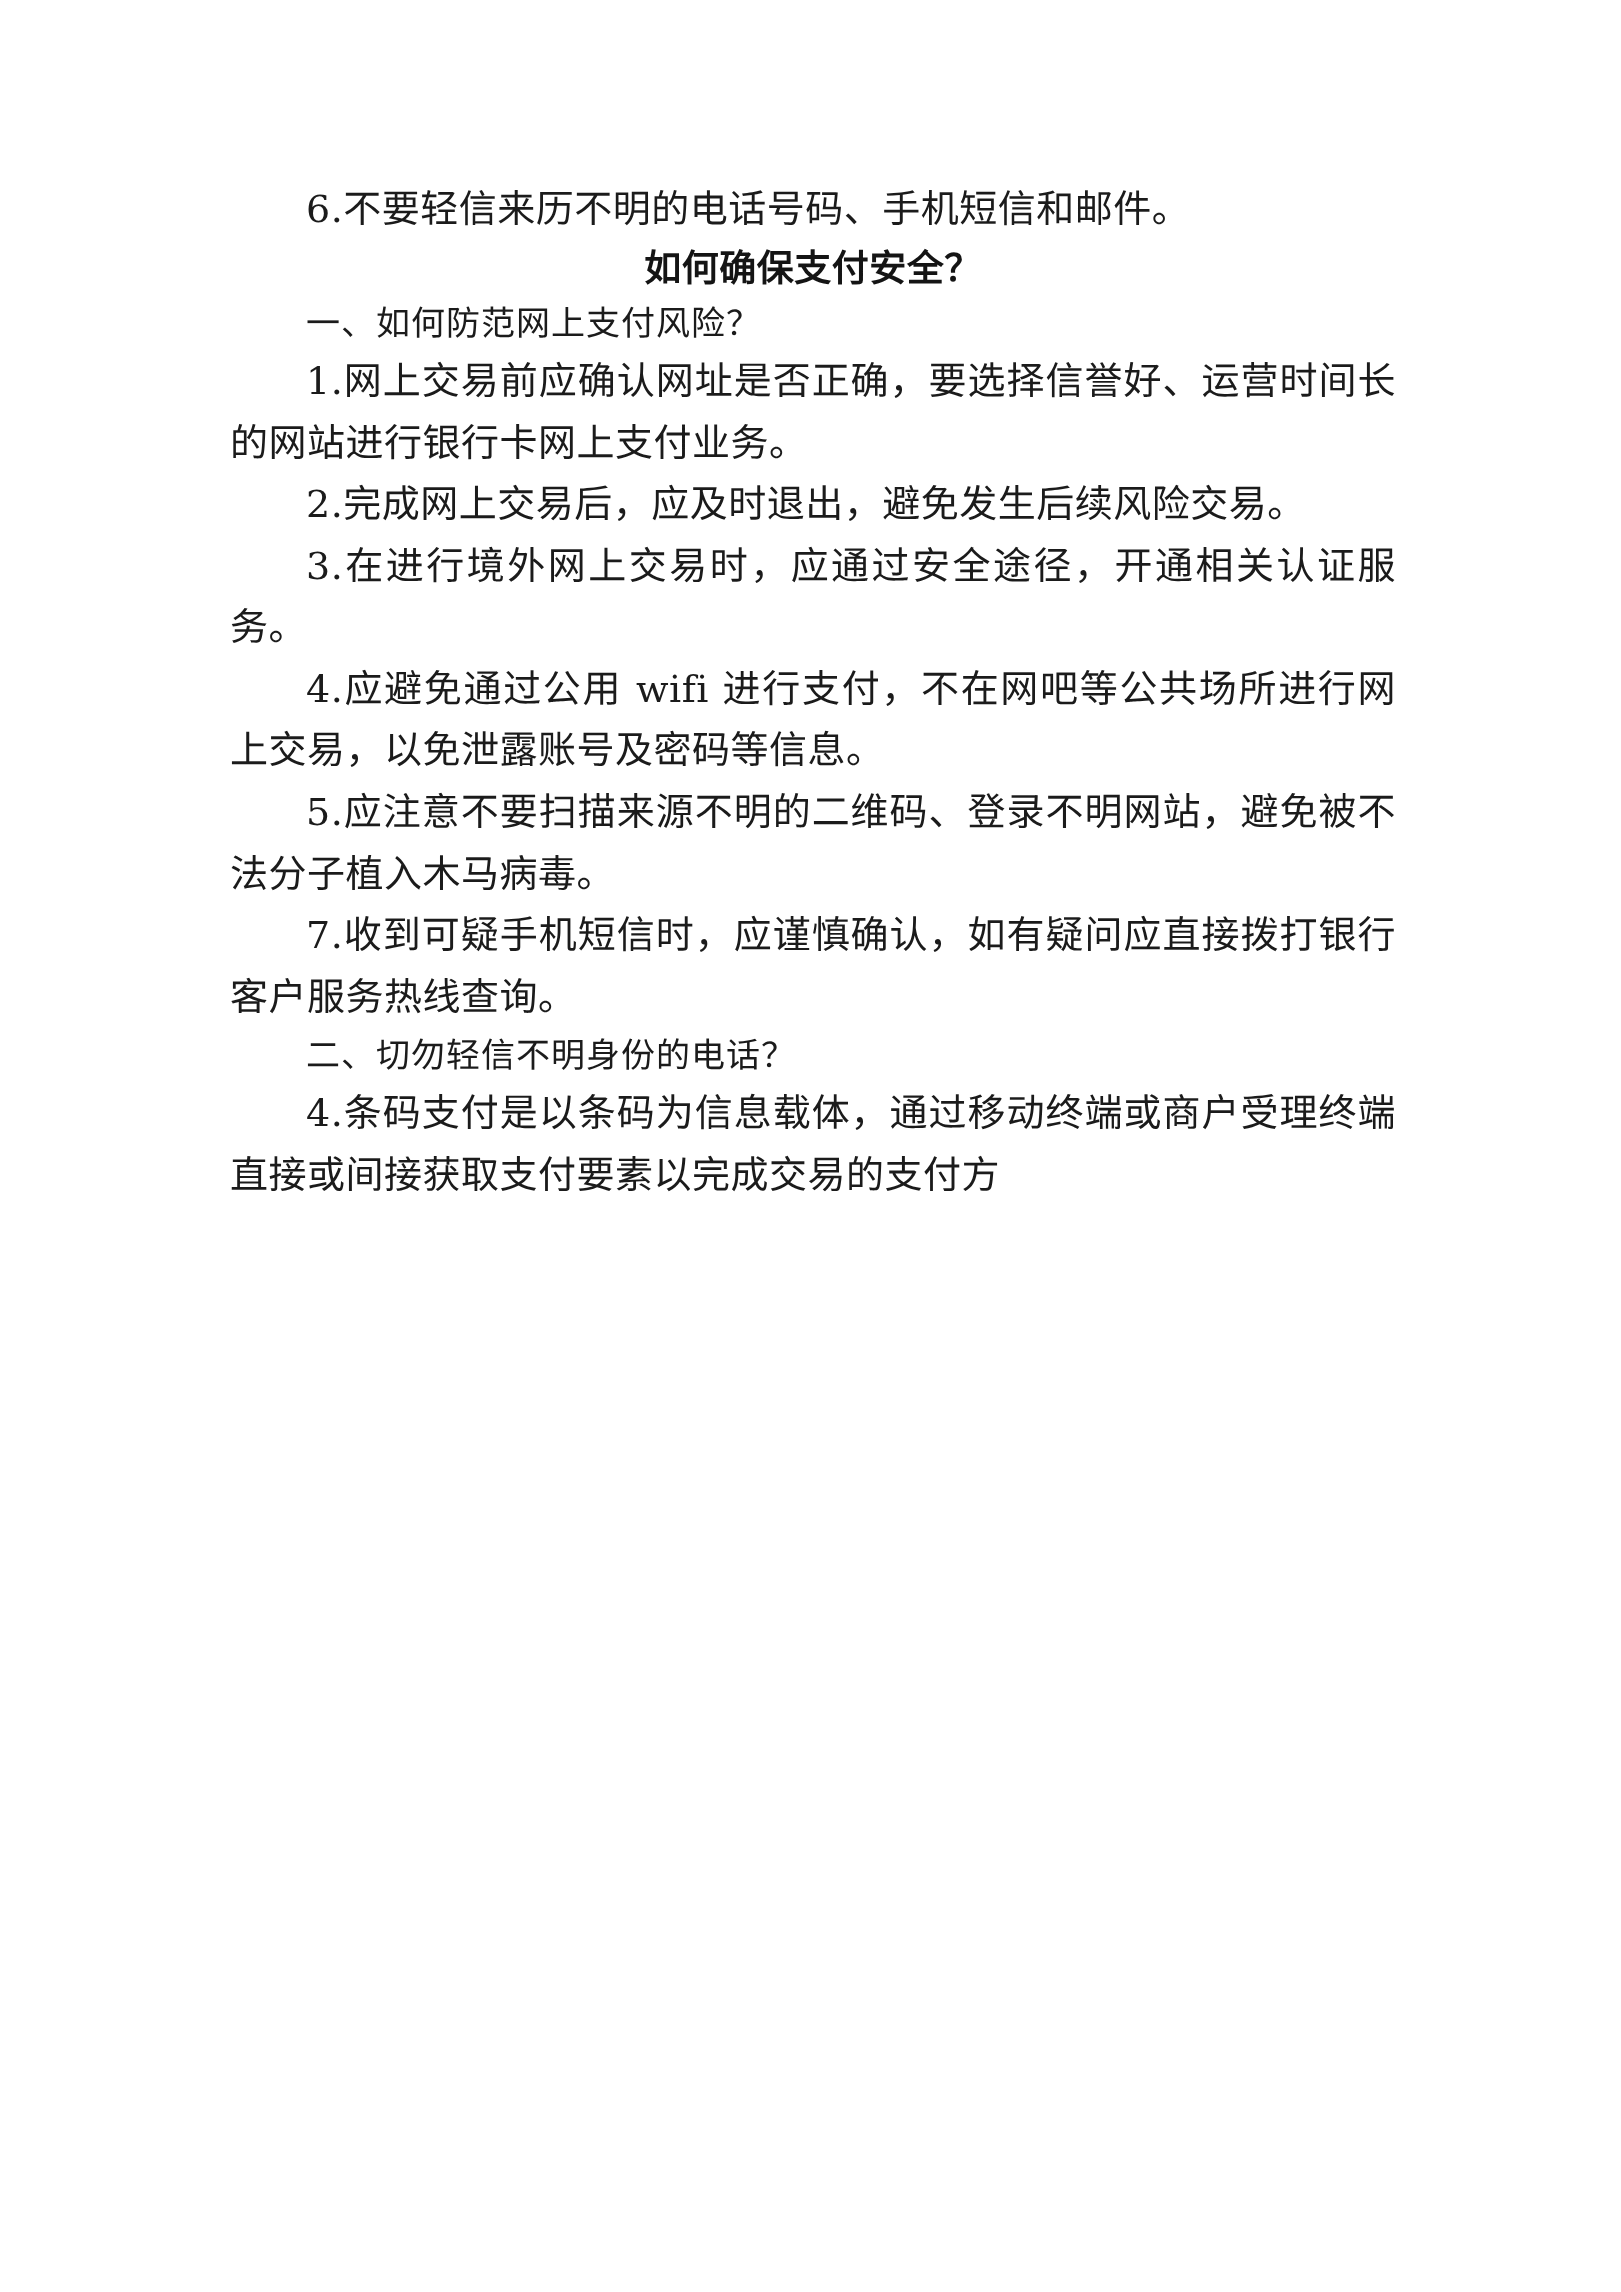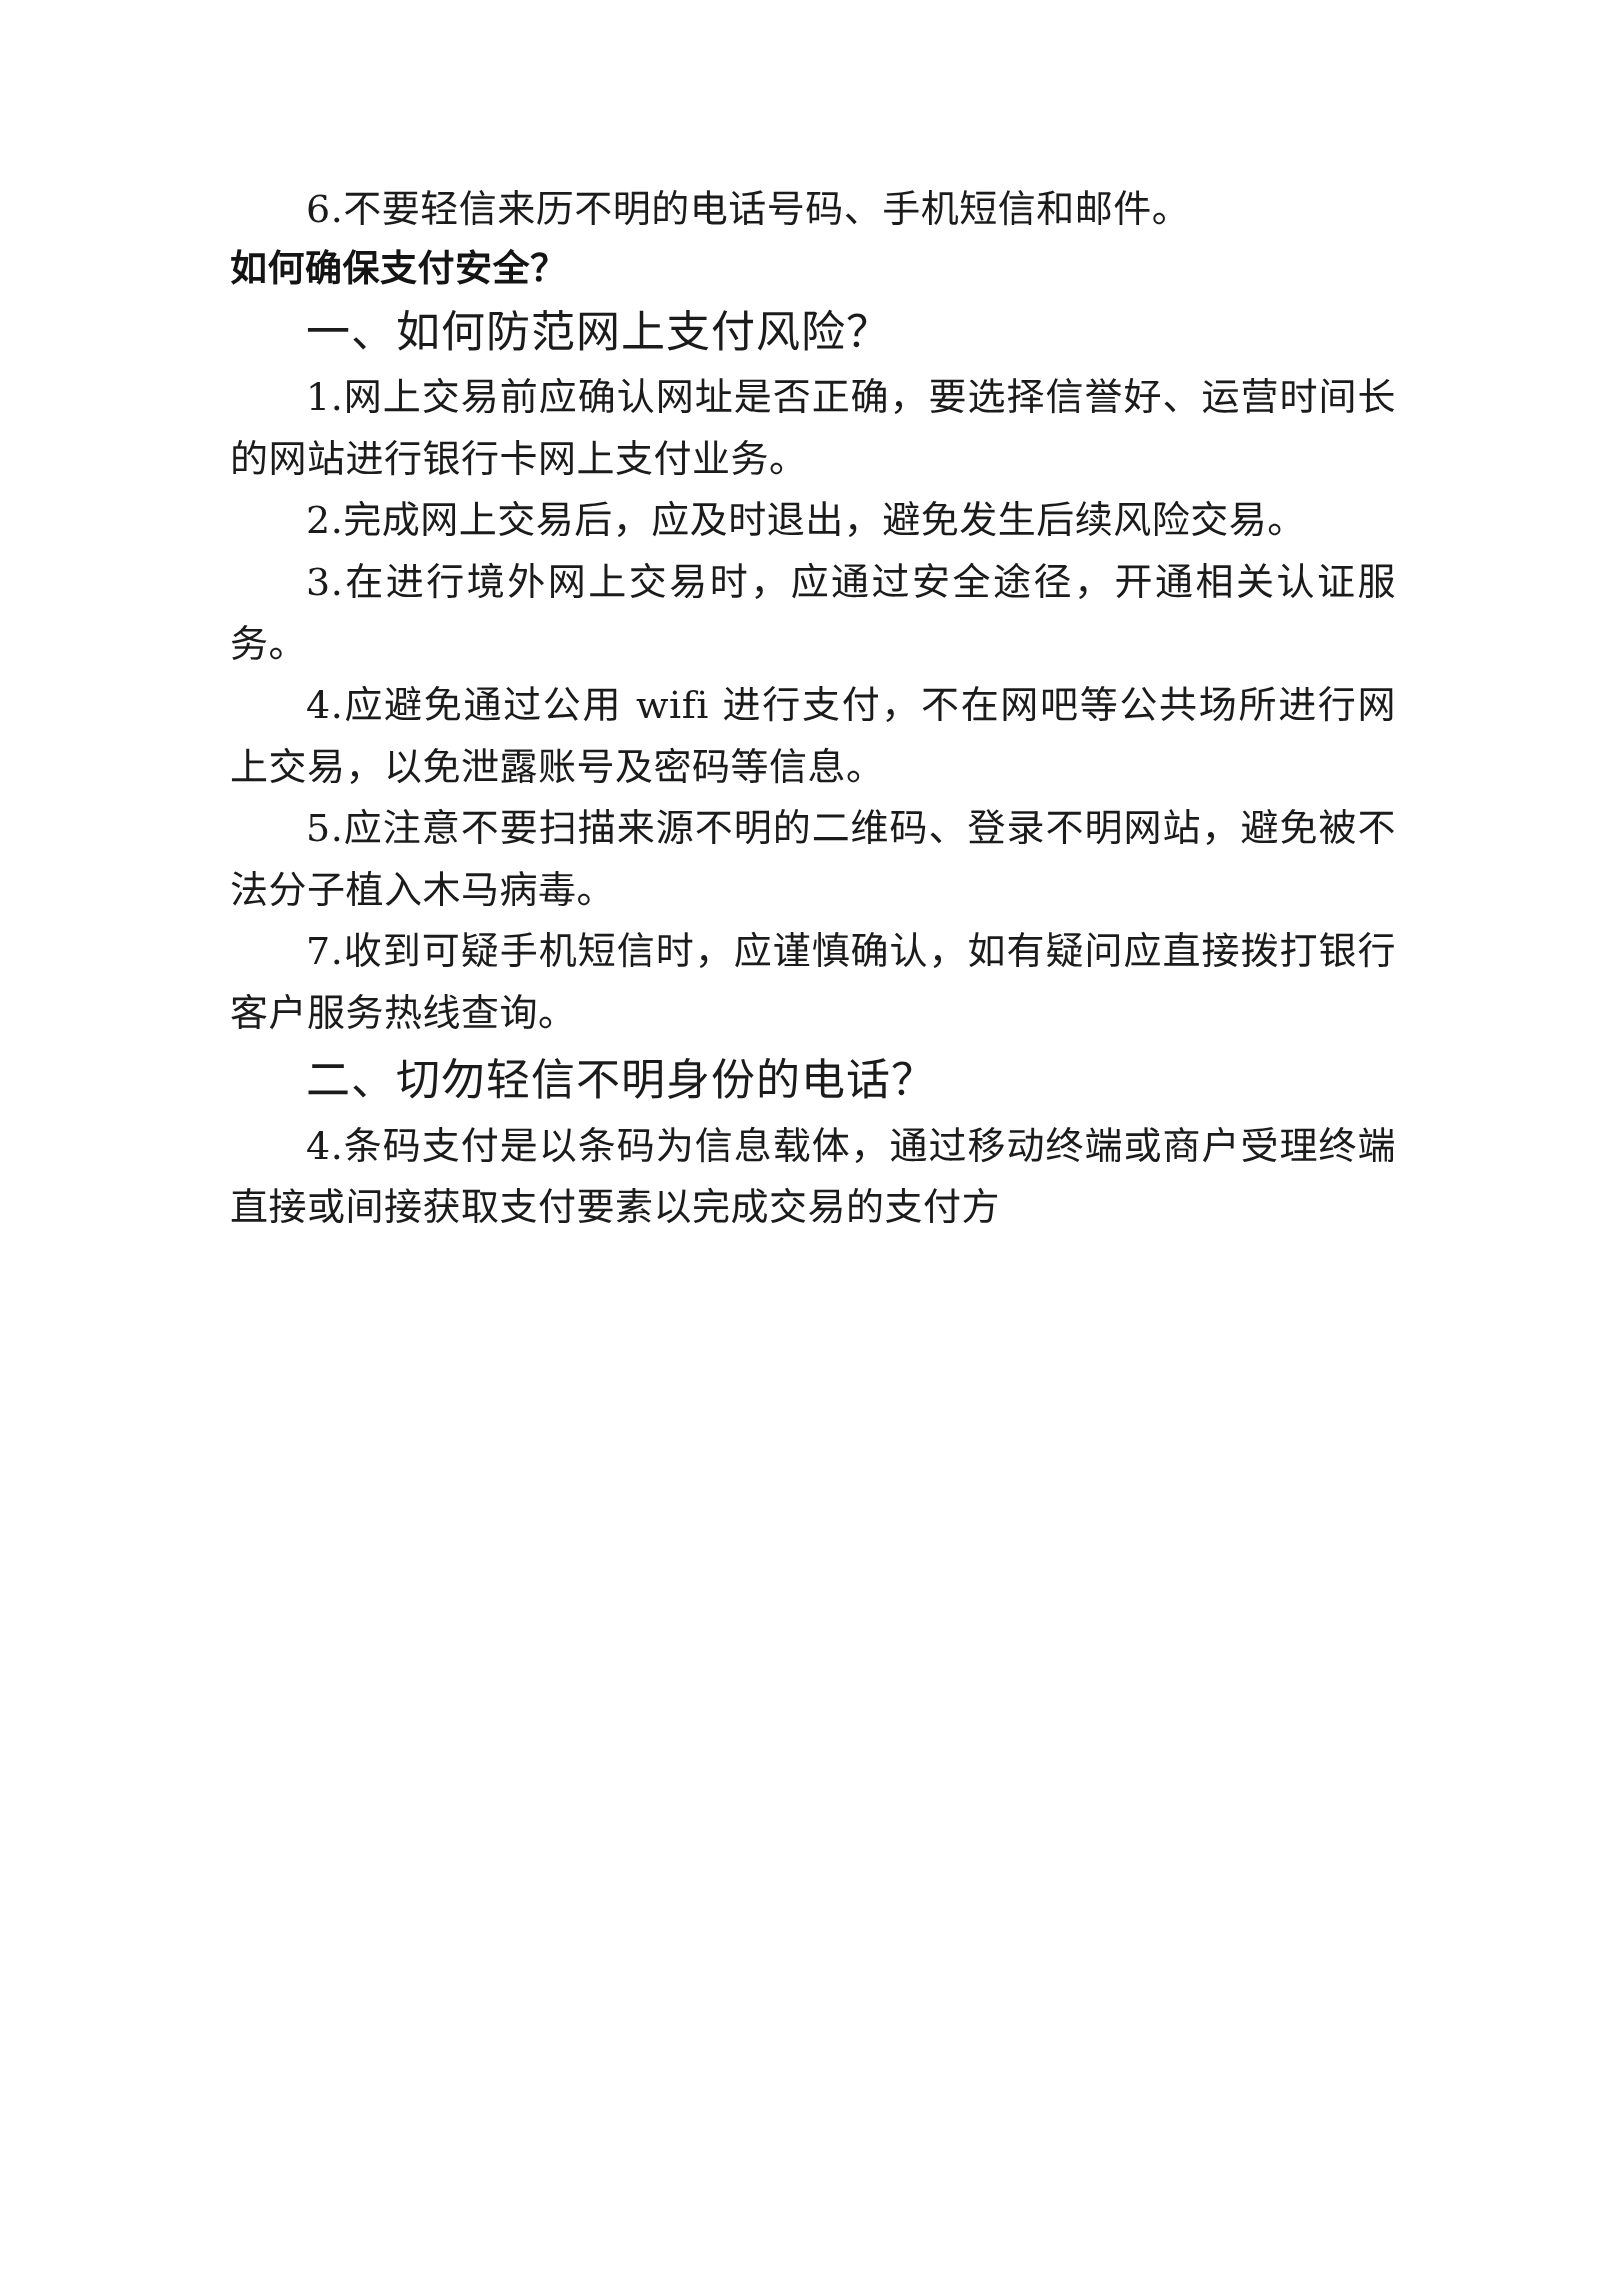--- a/index.html
+++ b/index.html
@@ -35,35 +35,36 @@
     text-align: justify;
     text-justify: inter-ideograph;
     font-family: "DejaVu Serif", "Liberation Serif", serif;
     color: #1b1b1b;
   }
   .indent {
     text-indent: 76px;
   }
   .gap-lg {
     margin-top: 71px;
+    text-align: center;
   }
   .gap-md {
     margin-top: 27.4px;
   }
   .heading {
     font-size: 37px;
     line-height: 1.5;
     font-weight: bold;
     font-family: "DejaVu Sans", "Liberation Sans", sans-serif;
     color: #141414;
     margin: 0;
     letter-spacing: 0.5px;
   }
   .sub-heading {
-    font-size: 44px;
+    font-size: 34px;
     line-height: 1.62;
     text-indent: 76px;
     margin: 0;
     letter-spacing: 1px;
   }
 </style>
 </head>
 <body>
 
 <div class="page">

